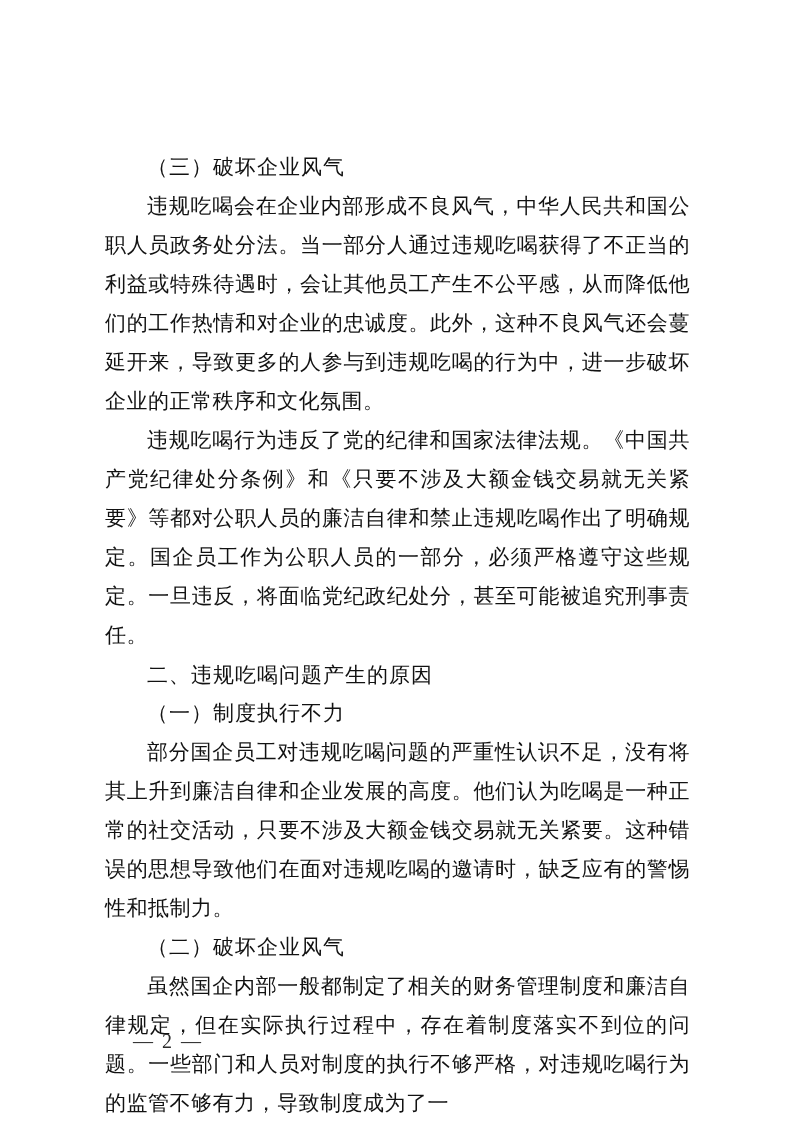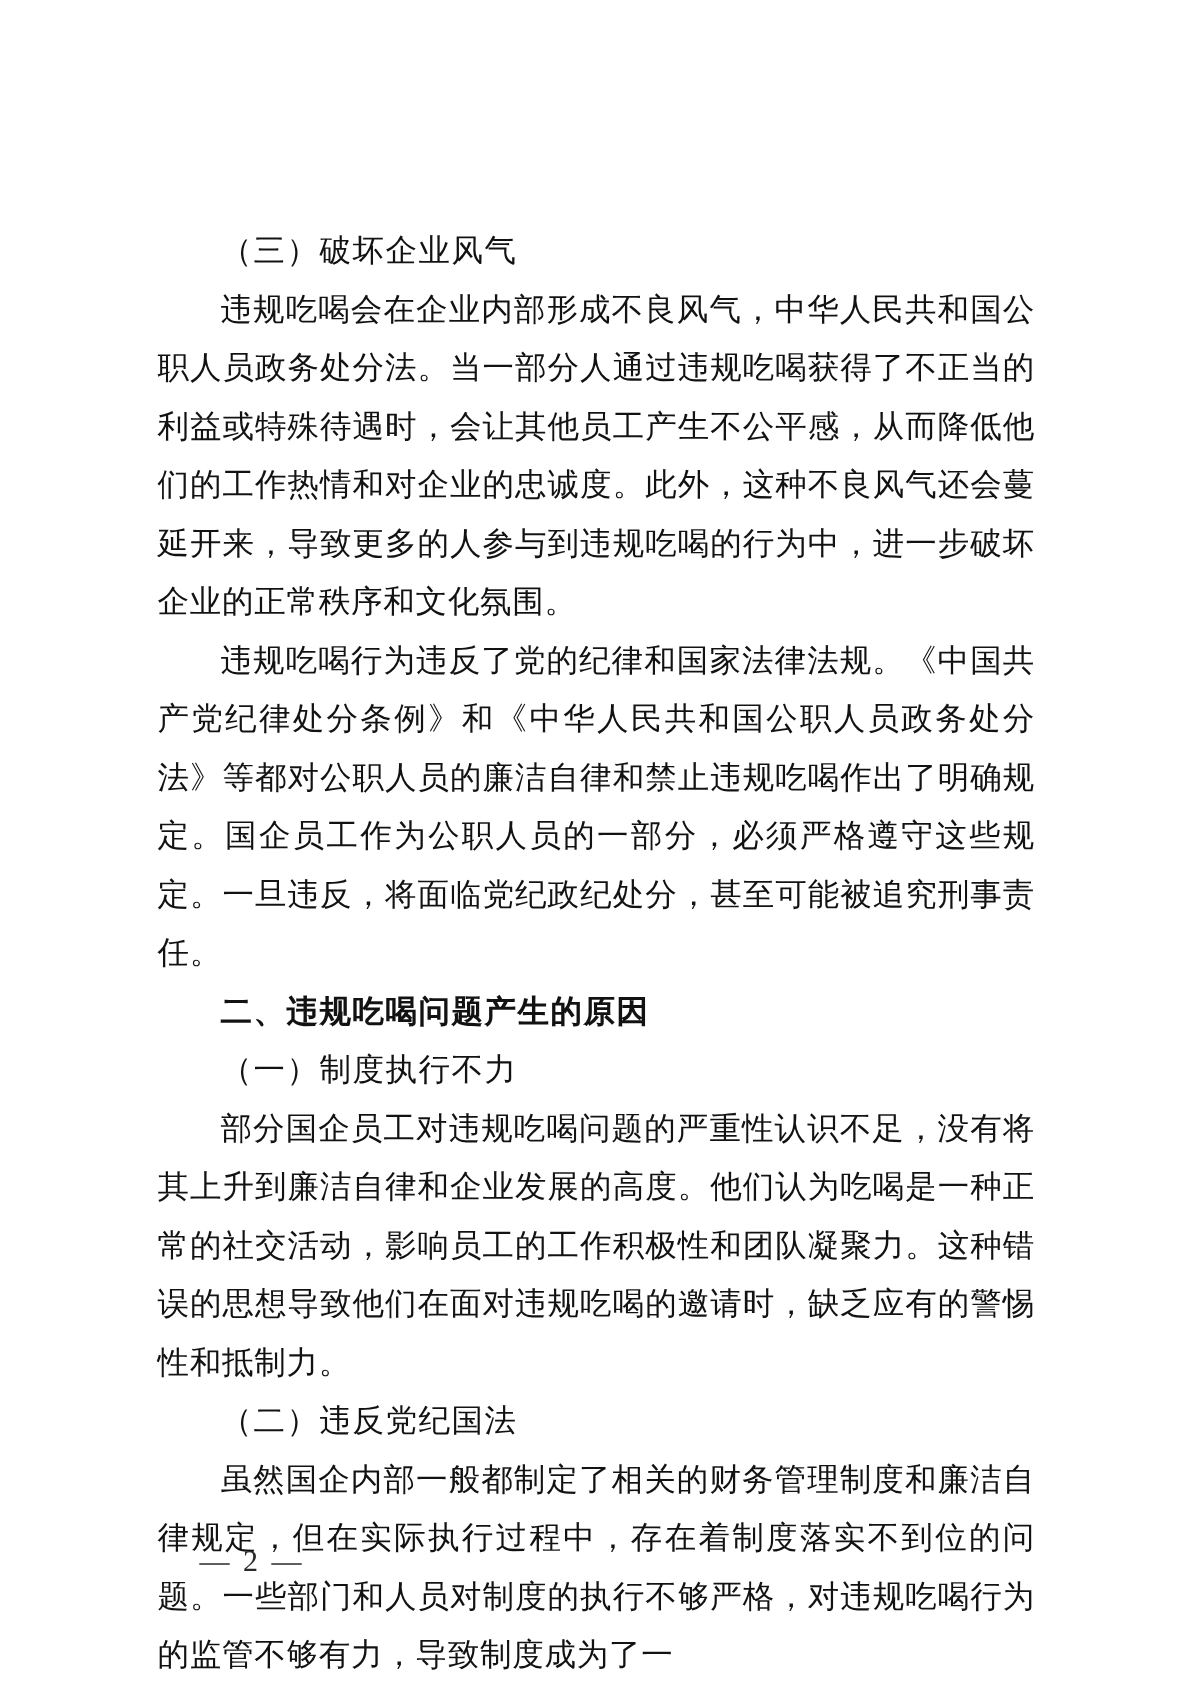--- a/index.html
+++ b/index.html
@@ -39,21 +39,21 @@
   }
   .subhead {
     margin: 0;
     text-indent: 2em;
     font-weight: 400;
     letter-spacing: 1px;
   }
   .heading {
     margin: 0;
     text-indent: 2em;
-    font-weight: 700;
+    font-weight: 400;
     font-family: "Liberation Sans", "DejaVu Sans", sans-serif;
     letter-spacing: 1px;
   }
   .page-number {
     position: absolute;
     top: 1028px;
     left: 133px;
     font-size: 20px;
     line-height: 26px;
     color: #2a2a2a;
@@ -61,22 +61,22 @@
     font-family: "Liberation Serif", "DejaVu Serif", serif;
   }
 </style>
 </head>
 <body>
 
 <div class="page">
   <div class="content">
     <p class="subhead">（三）破坏企业风气</p>
     <p class="para">违规吃喝会在企业内部形成不良风气，中华人民共和国公职人员政务处分法。当一部分人通过违规吃喝获得了不正当的利益或特殊待遇时，会让其他员工产生不公平感，从而降低他们的工作热情和对企业的忠诚度。此外，这种不良风气还会蔓延开来，导致更多的人参与到违规吃喝的行为中，进一步破坏企业的正常秩序和文化氛围。</p>
-    <p class="para">违规吃喝行为违反了党的纪律和国家法律法规。《中国共产党纪律处分条例》和《中华人民共和国公职人员政务处分法》等都对公职人员的廉洁自律和禁止违规吃喝作出了明确规定。国企员工作为公职人员的一部分，必须严格遵守这些规定。一旦违反，将面临党纪政纪处分，甚至可能被追究刑事责任。</p>
+    <p class="para">违规吃喝行为违反了党的纪律和国家法律法规。《中国共产党纪律处分条例》和《只要不涉及大额金钱交易就无关紧要》等都对公职人员的廉洁自律和禁止违规吃喝作出了明确规定。国企员工作为公职人员的一部分，必须严格遵守这些规定。一旦违反，将面临党纪政纪处分，甚至可能被追究刑事责任。</p>
     <p class="heading">二、违规吃喝问题产生的原因</p>
     <p class="subhead">（一）制度执行不力</p>
-    <p class="para">部分国企员工对违规吃喝问题的严重性认识不足，没有将其上升到廉洁自律和企业发展的高度。他们认为吃喝是一种正常的社交活动，影响员工的工作积极性和团队凝聚力。这种错误的思想导致他们在面对违规吃喝的邀请时，缺乏应有的警惕性和抵制力。</p>
-    <p class="subhead">（二）违反党纪国法</p>
+    <p class="para">部分国企员工对违规吃喝问题的严重性认识不足，没有将其上升到廉洁自律和企业发展的高度。他们认为吃喝是一种正常的社交活动，只要不涉及大额金钱交易就无关紧要。这种错误的思想导致他们在面对违规吃喝的邀请时，缺乏应有的警惕性和抵制力。</p>
+    <p class="subhead">（二）破坏企业风气</p>
     <p class="para">虽然国企内部一般都制定了相关的财务管理制度和廉洁自律规定，但在实际执行过程中，存在着制度落实不到位的问题。一些部门和人员对制度的执行不够严格，对违规吃喝行为的监管不够有力，导致制度成为了一</p>
   </div>
 
   <div class="page-number">— 2 —</div>
 </div>
 
 </body></html>

